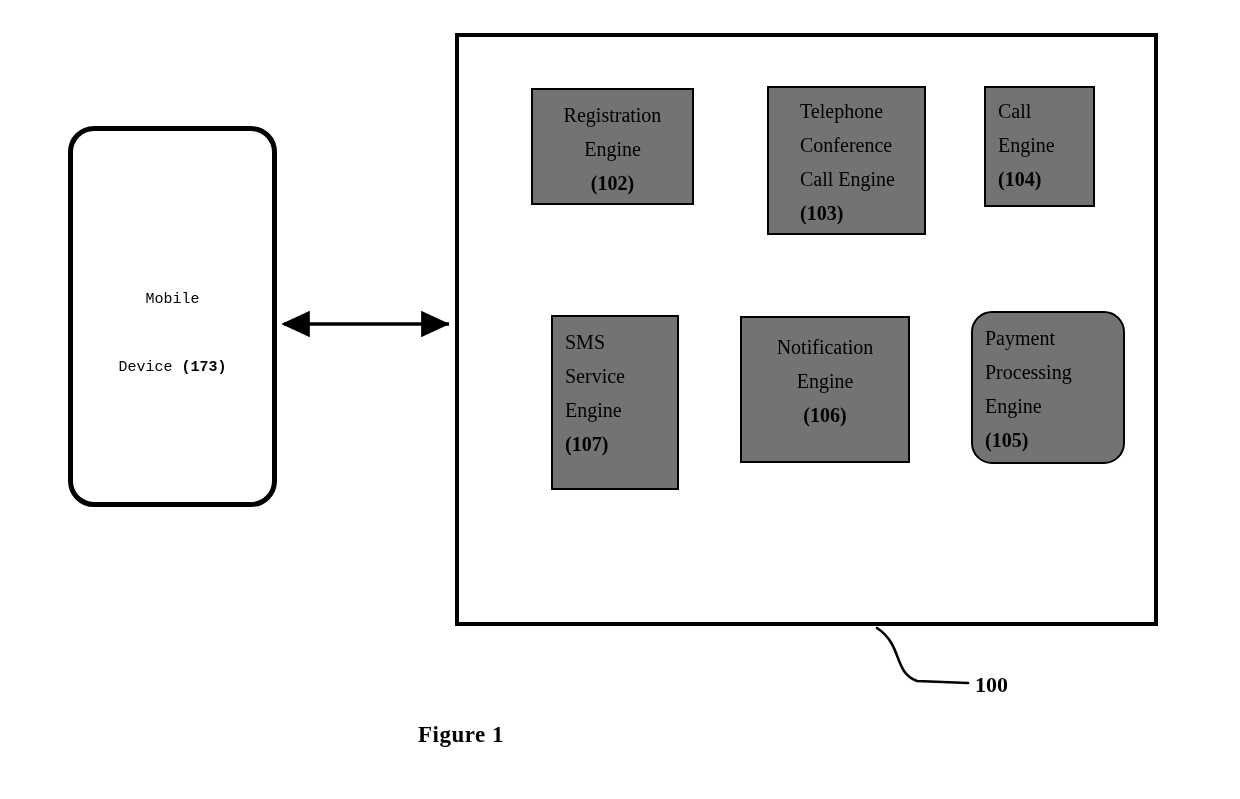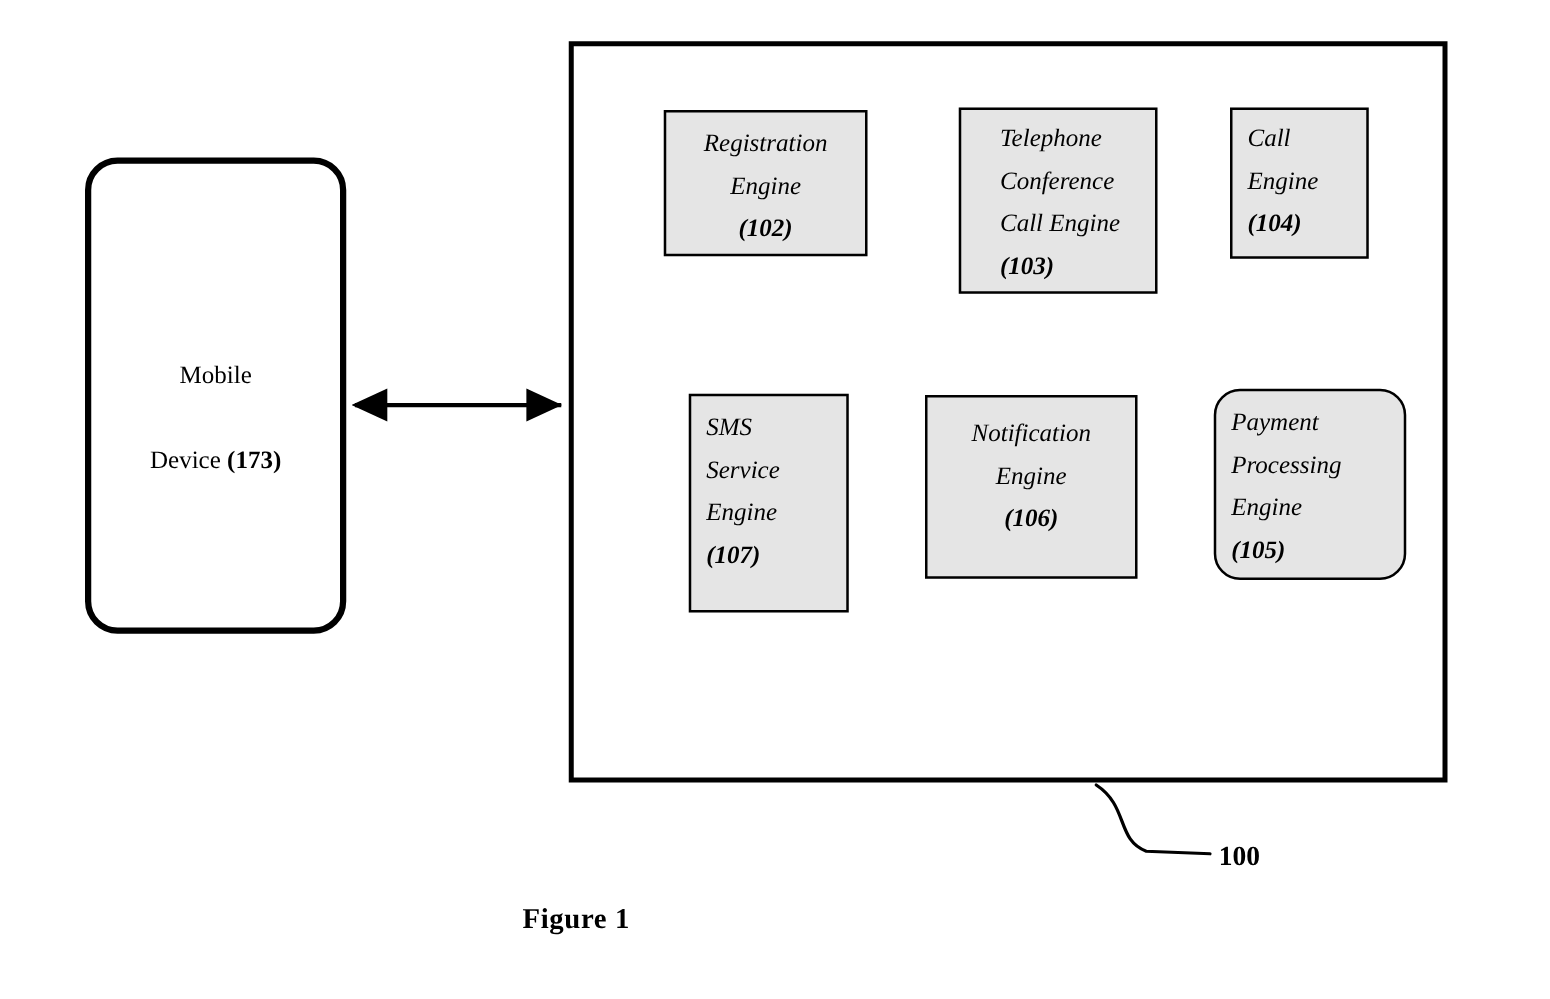--- a/index.html
+++ b/index.html
@@ -34,47 +34,47 @@
     border: 5px solid #000;
     border-radius: 26px;
     box-sizing: border-box;
     background: #fff;
     display: flex;
     align-items: center;
     justify-content: center;
   }
   .device-label {
     text-align: center;
-    font-size: 20px;
+    font-size: 15px;
     line-height: 34px;
     white-space: pre-line;
+    font-family: Liberation Mono, monospace;
   }
   .device-label b { font-weight: bold; }
 
   
   .system-box {
     position: absolute;
     left: 455px;
     top: 33px;
     width: 703px;
     height: 593px;
     border: 4px solid #000;
     box-sizing: border-box;
     background: #fff;
   }
 
   
   .engine-box {
     position: absolute;
     border: 2px solid #000;
     box-sizing: border-box;
-    background: #e5e5e5;
+    background: #737373;
     font-size: 20px;
     line-height: 34px;
-    font-style: italic;
   }
   .engine-text {
     white-space: pre-line;
   }
   .engine-text b { font-weight: bold; }
 
   .align-center .engine-text { text-align: center; }
   .align-left   .engine-text { text-align: left; }
 
   

